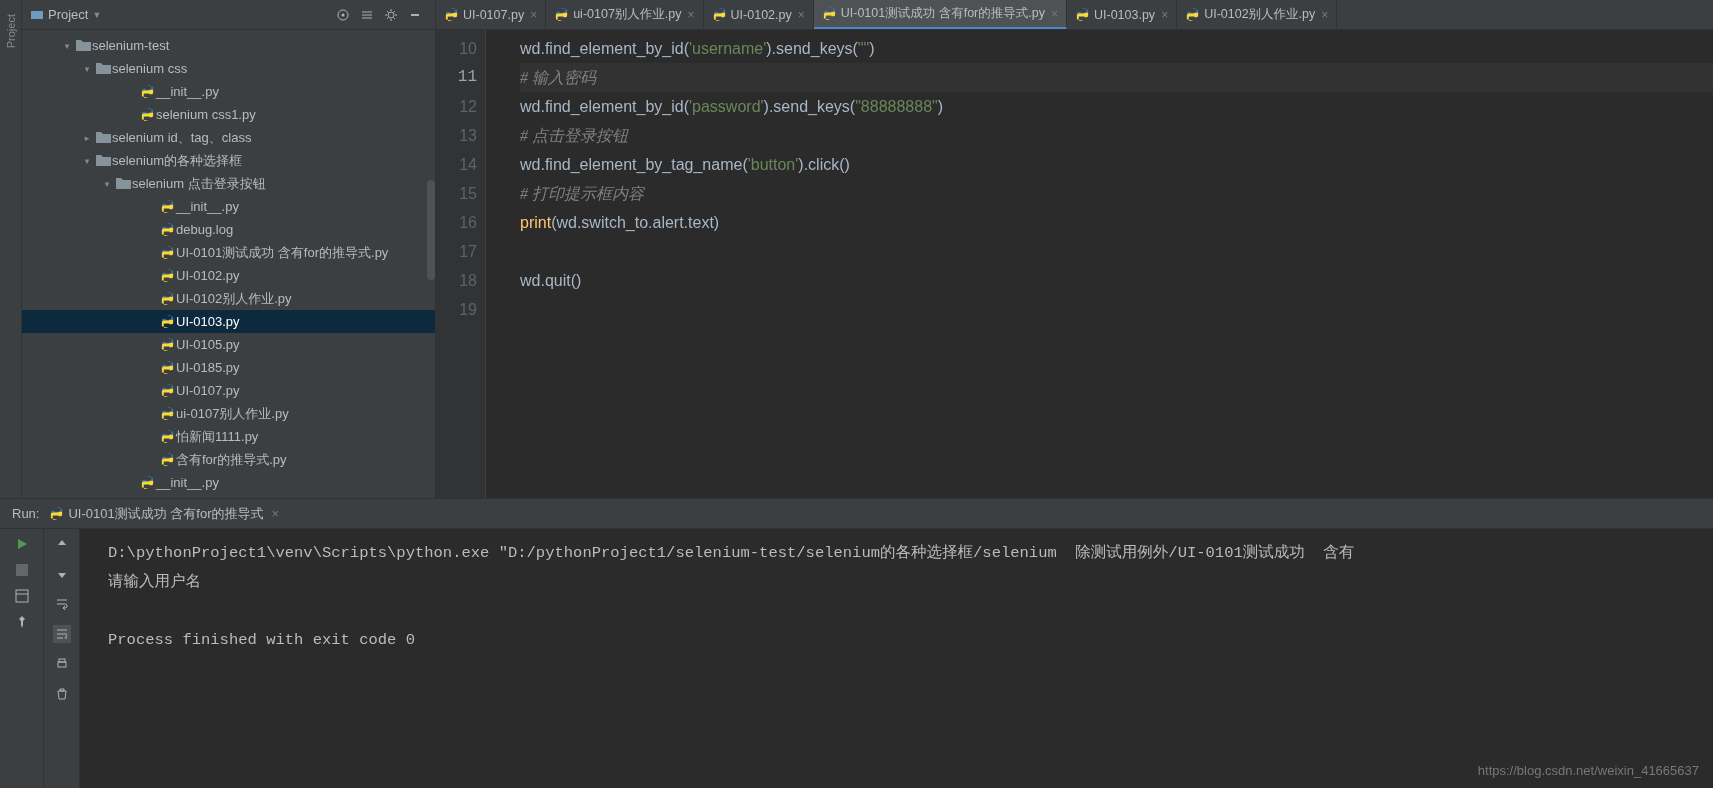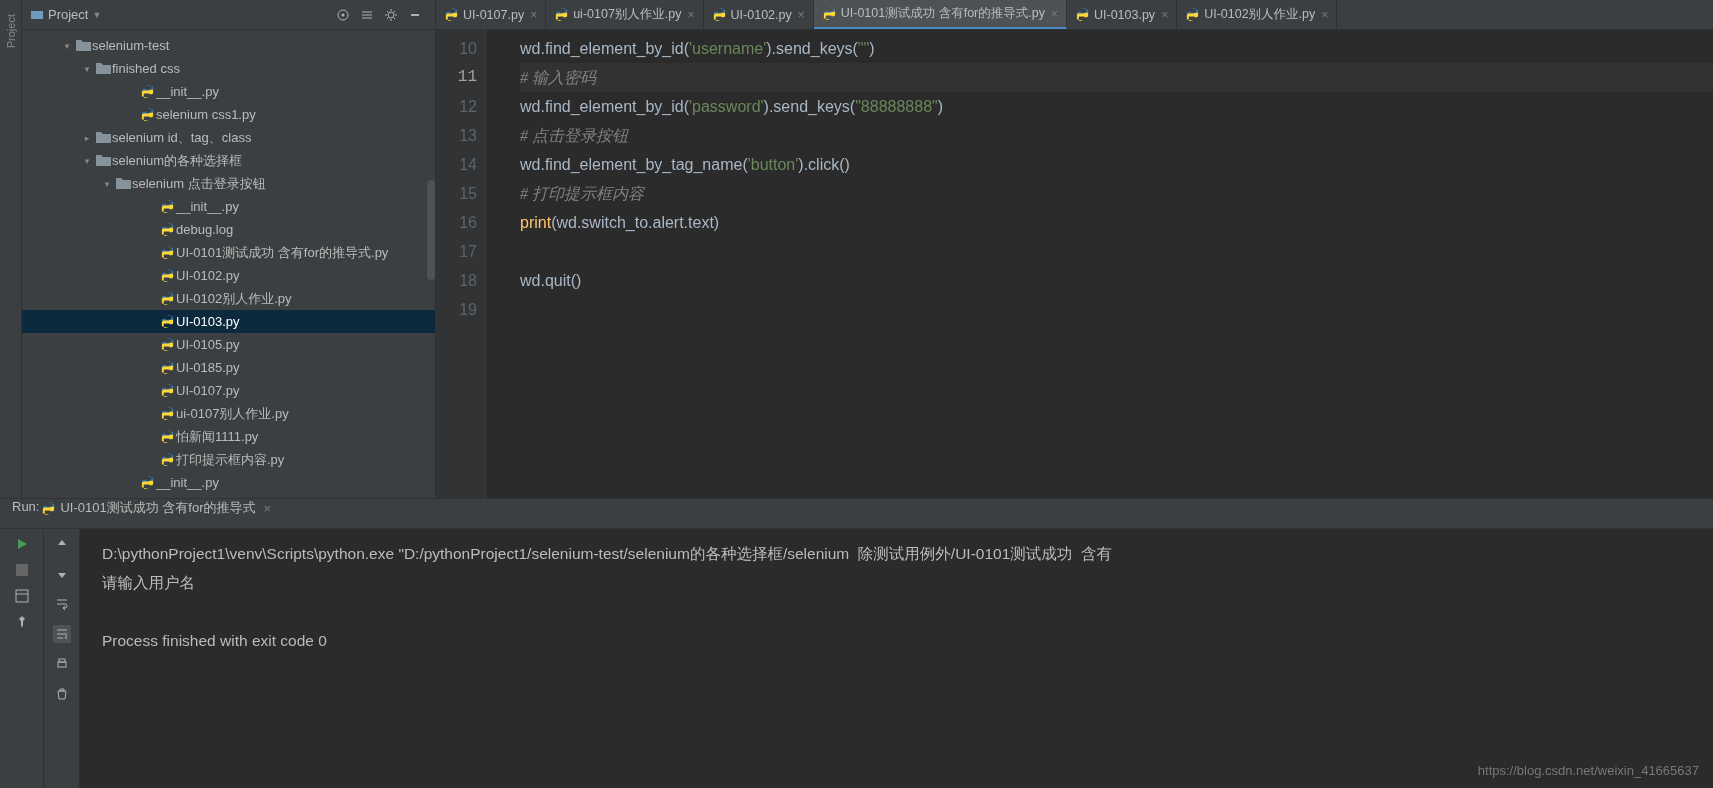--- a/index.html
+++ b/index.html
@@ -24,30 +24,30 @@
 .tab .close { color:#7a7a7a; font-size:12px; margin-left:2px; }
 .code { flex:1; display:flex; font-family:"Consolas","Courier New",monospace; font-size:16px; overflow:hidden; }
 .gutter { width:50px; background:#313335; color:#606366; text-align:right; padding:4px 8px 0 0; line-height:29px; border-right:1px solid #3c3f41;}
 .gutter .cur { color:#a4a3a3;font-family:Liberation Mono, monospace; }
 .code-body { flex:1; padding:4px 0 6px 34px; line-height:29px; white-space:pre; }
 .c-def { color:#a9b7c6; }
 .c-str { color:#6a8759; }
 .c-cmt { color:#808080; font-style:italic;font-family:Liberation Serif, serif; }
 .c-fn { color:#ffc66d; }
 .bottom { height:290px; display:flex; flex-direction:column; background:#2b2b2b; border-top:1px solid #323232;}
-.run-head { height:30px; background:#3c3f41; display:flex; align-items:flex-start; padding:0 12px; gap:2px; border-bottom:1px solid #323232;}
+.run-head { height:30px; background:#3c3f41; display:flex; align-items:center; padding:0 12px; gap:10px; border-bottom:1px solid #323232;}
 .run-head .lbl { color:#bbbbbb; }
 .run-tab { display:flex; align-items:center; gap:4px; color:#bbbbbb; }
 .run-body { flex:1; display:flex; }
 .run-tools { width:44px; background:#3c3f41; display:flex; flex-direction:column; align-items:center; padding-top:6px; gap:8px; border-right:1px solid #323232;}
 .run-tools2 { width:36px; background:#3c3f41; display:flex; flex-direction:column; align-items:center; padding-top:6px; gap:12px; border-right:1px solid #323232;}
 .tool-ic { width:18px; height:18px; display:flex; align-items:center; justify-content:center; color:#afb1b3; cursor:pointer;}
 .tool-ic.play { color:#499c54; }
 .tool-ic.stop { color:#666; }
-.console { flex:1; font-family:Liberation Sans, sans-serif; font-size:15.5px; padding:10px 22px; line-height:29px; color:#bbbbbb; white-space:pre; overflow:hidden;}
+.console { flex:1; font-family:Liberation Mono, monospace; font-size:15.5px; padding:10px 28px; line-height:29px; color:#bbbbbb; white-space:pre; overflow:hidden;}
 .watermark { position:absolute; right:14px; bottom:10px; color:#777; font-size:13px; }
 svg { display:block; }
 .scrollbar { position:absolute; right:0; top:150px; width:8px; height:100px; background:#4e5254; border-radius:4px;}
 .hl-line { background:#323232; display:inline-block; width:100%; }
 </style>
 </head>
 <body>
 
 <div class="top">
   <div class="left-rail">
@@ -97,21 +97,21 @@
           </span>
           <span>selenium-test</span>
         </div>
         <div class="node" style="padding-left: 58px;">
           <span class="arrow">▾</span>
           <span class="ficon">
             <svg width="15" height="13" viewBox="0 0 15 13">
               <path d="M0 1h5l2 2h8v9H0z" fill="#87939a"></path>
             </svg>
           </span>
-          <span>finished css</span>
+          <span>selenium css</span>
         </div>
         <div class="node" style="padding-left: 102px;">
           <span class="arrow"></span>
           <span class="ficon">
             <svg width="15" height="15" viewBox="0 0 16 16">
               <path d="M7 1h3a2 2 0 012 2v3H6V5H4a2 2 0 00-2 2v3h4v-1h6a2 2 0 002-2V3" fill="#3673a5"></path>
               <path d="M9 15H6a2 2 0 01-2-2v-3h6v1h2a2 2 0 002-2V6h-4v1H4a2 2 0 00-2 2v4" fill="#fdd835"></path>
             </svg>
           </span>
           <span>__init__.py</span>
@@ -264,21 +264,21 @@
           <span>怕新闻1111.py</span>
         </div>
         <div class="node" style="padding-left: 122px;">
           <span class="arrow"></span>
           <span class="ficon">
             <svg width="15" height="15" viewBox="0 0 16 16">
               <path d="M7 1h3a2 2 0 012 2v3H6V5H4a2 2 0 00-2 2v3h4v-1h6a2 2 0 002-2V3" fill="#3673a5"></path>
               <path d="M9 15H6a2 2 0 01-2-2v-3h6v1h2a2 2 0 002-2V6h-4v1H4a2 2 0 00-2 2v4" fill="#fdd835"></path>
             </svg>
           </span>
-          <span>打印提示框内容.py</span>
+          <span>含有for的推导式.py</span>
         </div>
         <div class="node" style="padding-left: 102px;">
           <span class="arrow"></span>
           <span class="ficon">
             <svg width="15" height="15" viewBox="0 0 16 16">
               <path d="M7 1h3a2 2 0 012 2v3H6V5H4a2 2 0 00-2 2v3h4v-1h6a2 2 0 002-2V3" fill="#3673a5"></path>
               <path d="M9 15H6a2 2 0 01-2-2v-3h6v1h2a2 2 0 002-2V6h-4v1H4a2 2 0 00-2 2v4" fill="#fdd835"></path>
             </svg>
           </span>
           <span>__init__.py</span>

